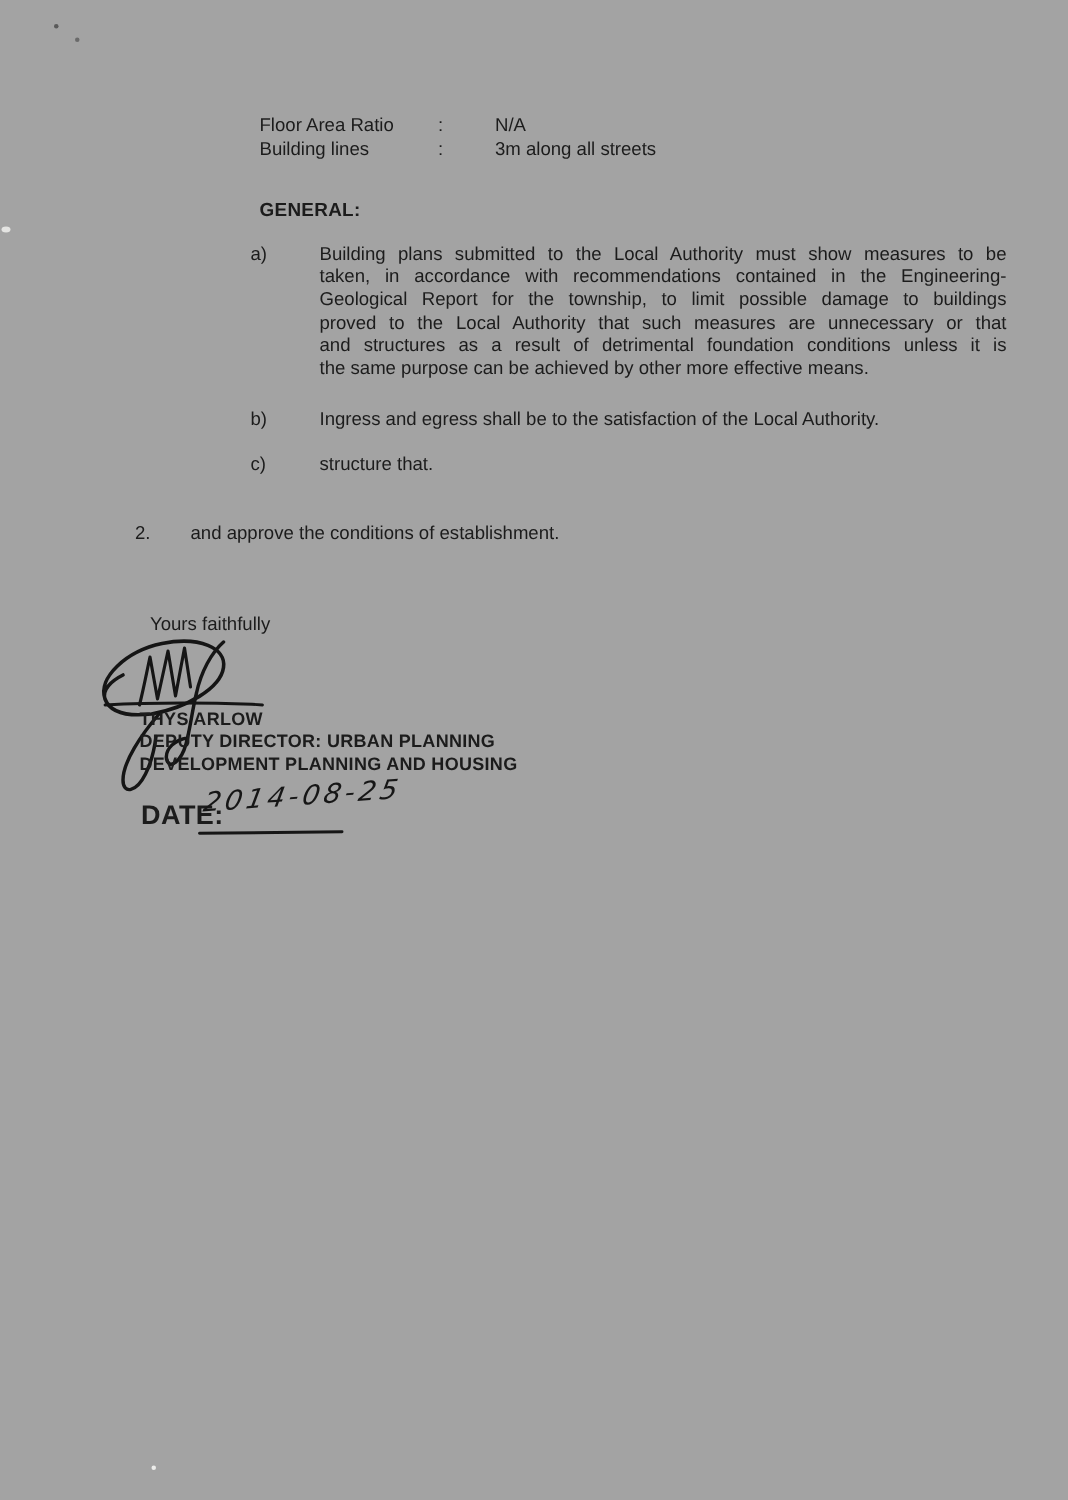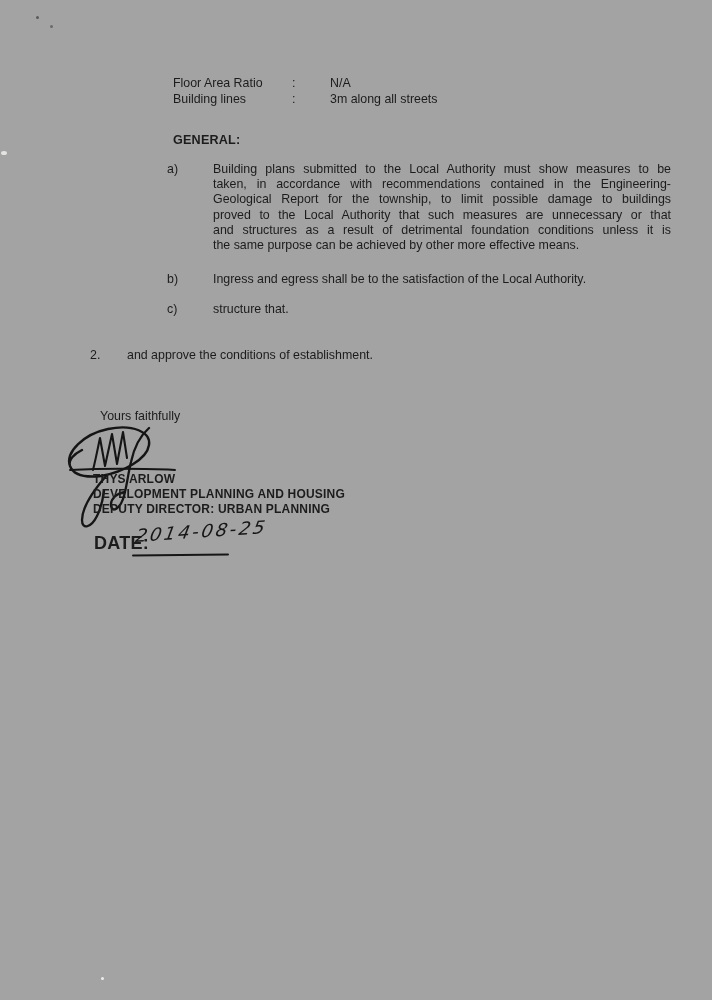--- a/index.html
+++ b/index.html
@@ -203,22 +203,22 @@
       <path d="M 93,8 C 85,15 78,28 75,42 C 72,54 71,65 68,76 C 65,87 57,94 55,86 C 54,79 61,73 69,72" stroke-width="2.3"></path>
 
       <path d="M 50,56 C 38,70 26,88 26,100 C 26,110 35,108 41,96 C 45,88 47,79 48,71" stroke-width="2.3"></path>
 
       <path d="M 14,50 C 42,48.5 82,48.5 112,49.5 L 119,50" stroke-width="1.9"></path>
     </g>
   </svg>
 
   <div class="name-block">
     <div>THYS ARLOW</div>
+    <div>DEPUTY DIRECTOR: URBAN PLANNING</div>
     <div>DEVELOPMENT PLANNING AND HOUSING</div>
-    <div>DEPUTY DIRECTOR: URBAN PLANNING</div>
   </div>
 
   <div class="date-row">
     <span class="date-label">DATE:</span>
     <span class="date-hand">2014-08-25</span>
     <div class="date-underline"></div>
   </div>
 
 </div>
 

